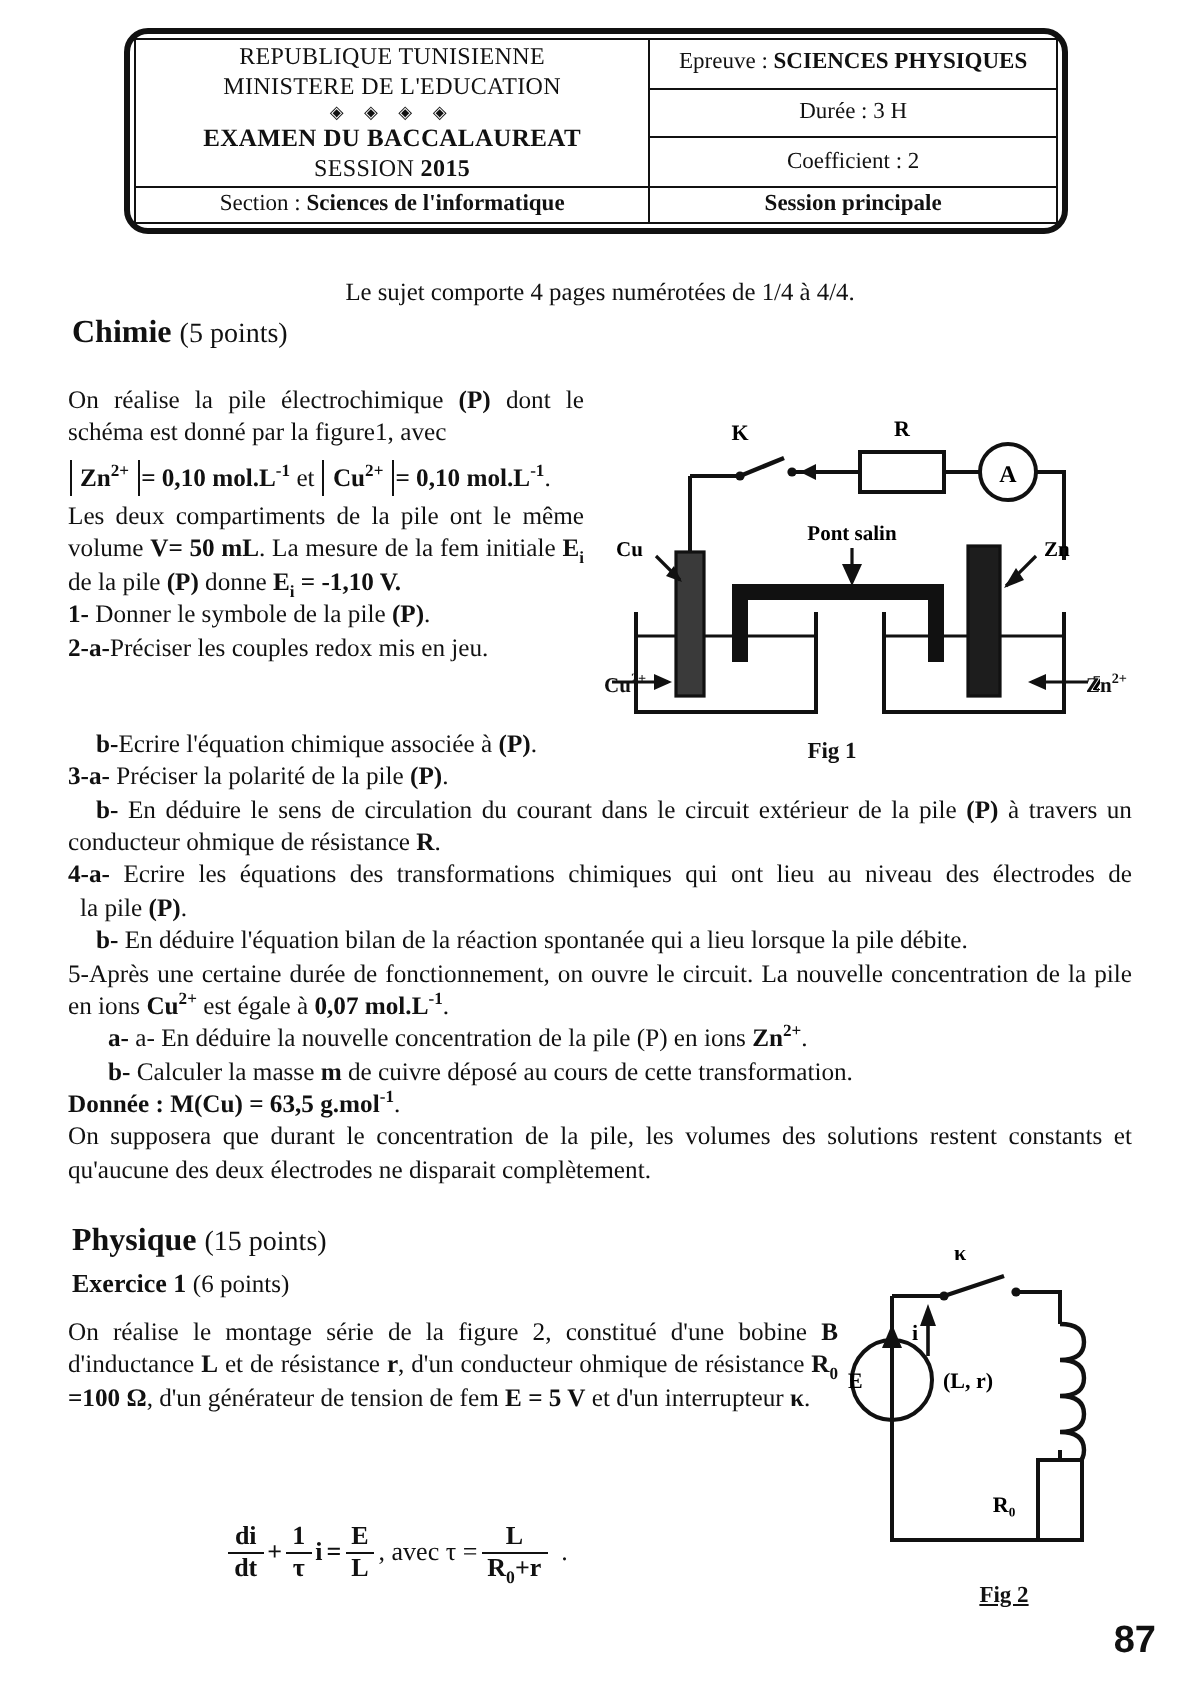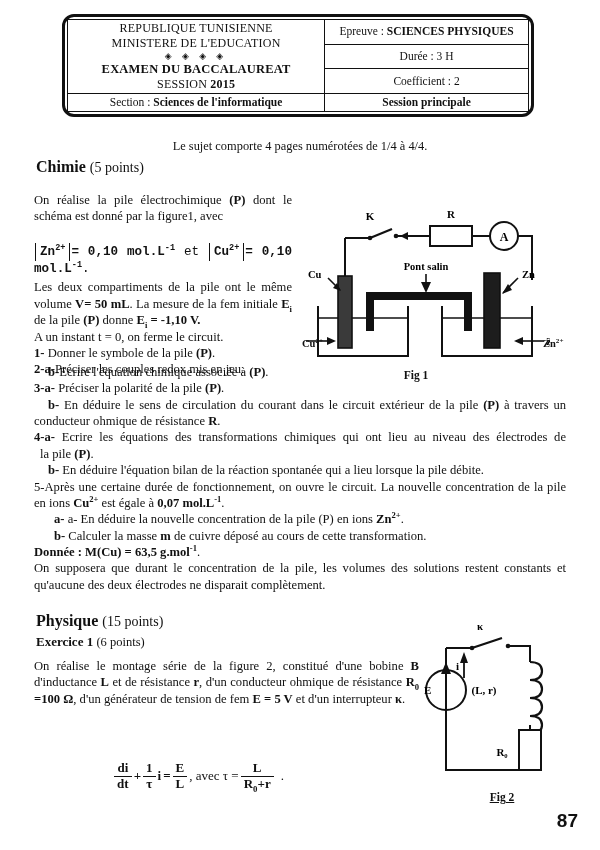--- a/index.html
+++ b/index.html
@@ -131,27 +131,26 @@
 
   <div style="position:absolute;left:36px;top:158px;" class="sec-title">
     <span>Chimie</span>
     <span class="pts">(5 points)</span>
   </div>
 
   <div style="position:absolute;left:34px;top:192px;width:258px;" class="col-text">
     <div>
       <span>On réalise la pile électrochimique </span><span class="b">(P)</span><span> dont le schéma est donné par la figure1, avec</span>
     </div>
-    <div style="margin-top:18px;font-family:Liberation Mono, monospace;">
+    <div style="margin-top:5px;">
       <span class="brk b"><span>Zn</span><sup>2+</sup></span><span class="b">= 0,10 mol.L</span><sup class="b">-1</sup><span> et </span><span class="brk b"><span>Cu</span><sup>2+</sup></span><span class="b">= 0,10 mol.L</span><sup class="b">-1</sup><span>.</span>
     </div>
     <div style="margin-top:2px;">
       <span>Les deux compartiments de la pile ont le même volume </span><span class="b">V= 50 mL</span><span>. La mesure de la fem initiale </span><span class="b">E</span><sub class="b">i</sub><span> de la pile </span><span class="b">(P)</span><span> donne </span><span class="b">E</span><sub class="b">i</sub><span class="b"> = -1,10 V.</span>
     </div>
-    <div>A un instant t = 0, on ferme le circuit.</div>
     <div class="b" style="font-weight:normal;"><span class="b" style="font-weight:bold;">1-</span> <span>Donner le symbole de la pile <b>(P)</b>.</span></div>
     <div><b>2-a-</b>Préciser les couples redox mis en jeu.</div>
   </div>
 
   <div id="fig1">
     <svg width="250" height="175" viewBox="0 0 250 175">
 
       <path d="M45,40 L45,78" stroke="#111" stroke-width="2" fill="none"></path>
       <path d="M45,40 L70,40" stroke="#111" stroke-width="2" fill="none"></path>
 

